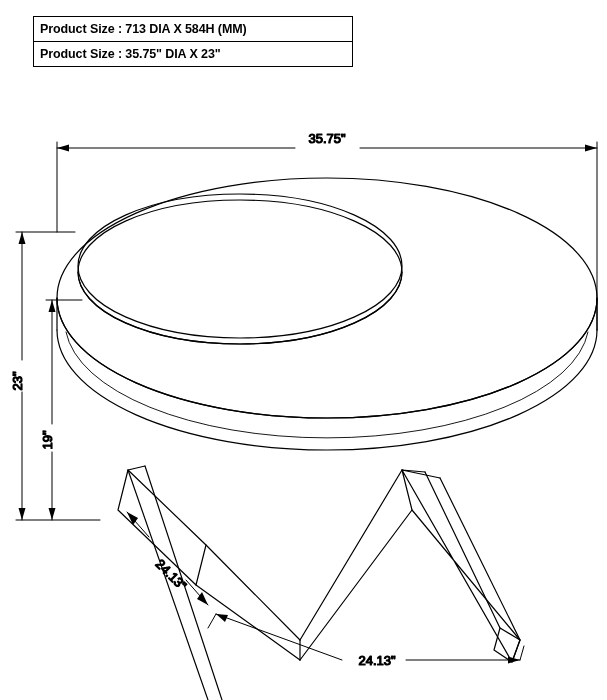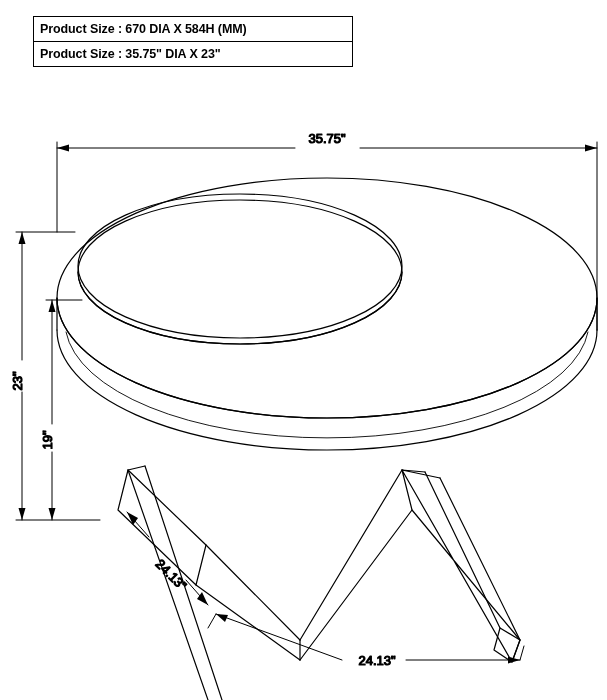--- a/index.html
+++ b/index.html
@@ -55,21 +55,21 @@
     font-family: "Liberation Sans", sans-serif;
     fill: #000;
   }
 </style>
 </head>
 <body>
 
 <div id="root">
 
   <div class="spec-box">
-    <div class="spec-row first">Product Size : 670 DIA X 584H (MM)</div>
+    <div class="spec-row first">Product Size : 713 DIA X 584H (MM)</div>
     <div class="spec-row">Product Size : 35.75" DIA X 23"</div>
   </div>
 
   <svg id="drawing" viewBox="0 0 607 700">
     <g fill="none" stroke="#000" stroke-width="1.2" stroke-linejoin="round" stroke-linecap="round">
 
       <g stroke-width="1">
         <line x1="57" y1="148" x2="295" y2="148"></line>
         <line x1="360" y1="148" x2="597" y2="148"></line>
 

